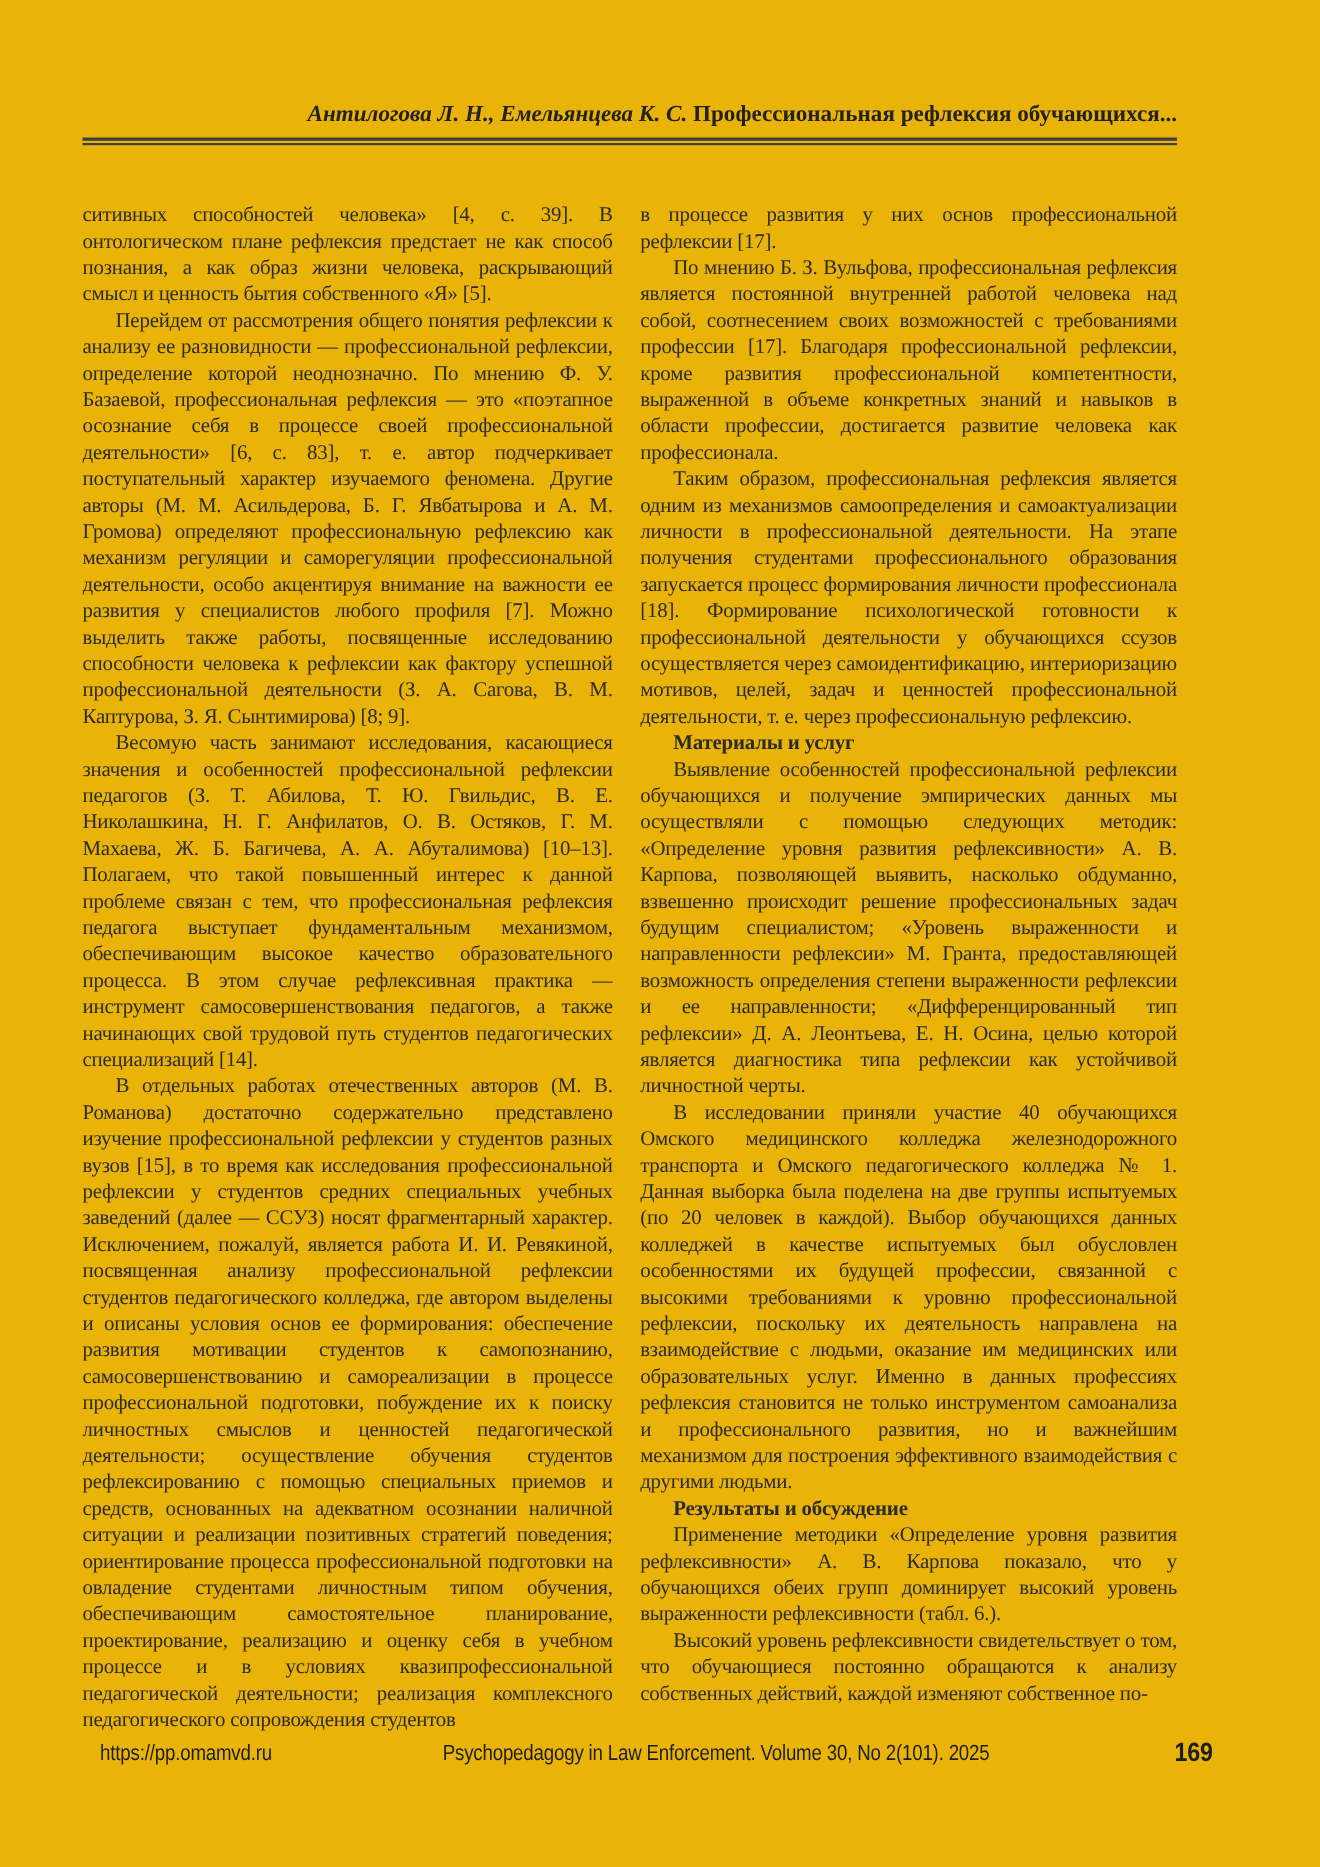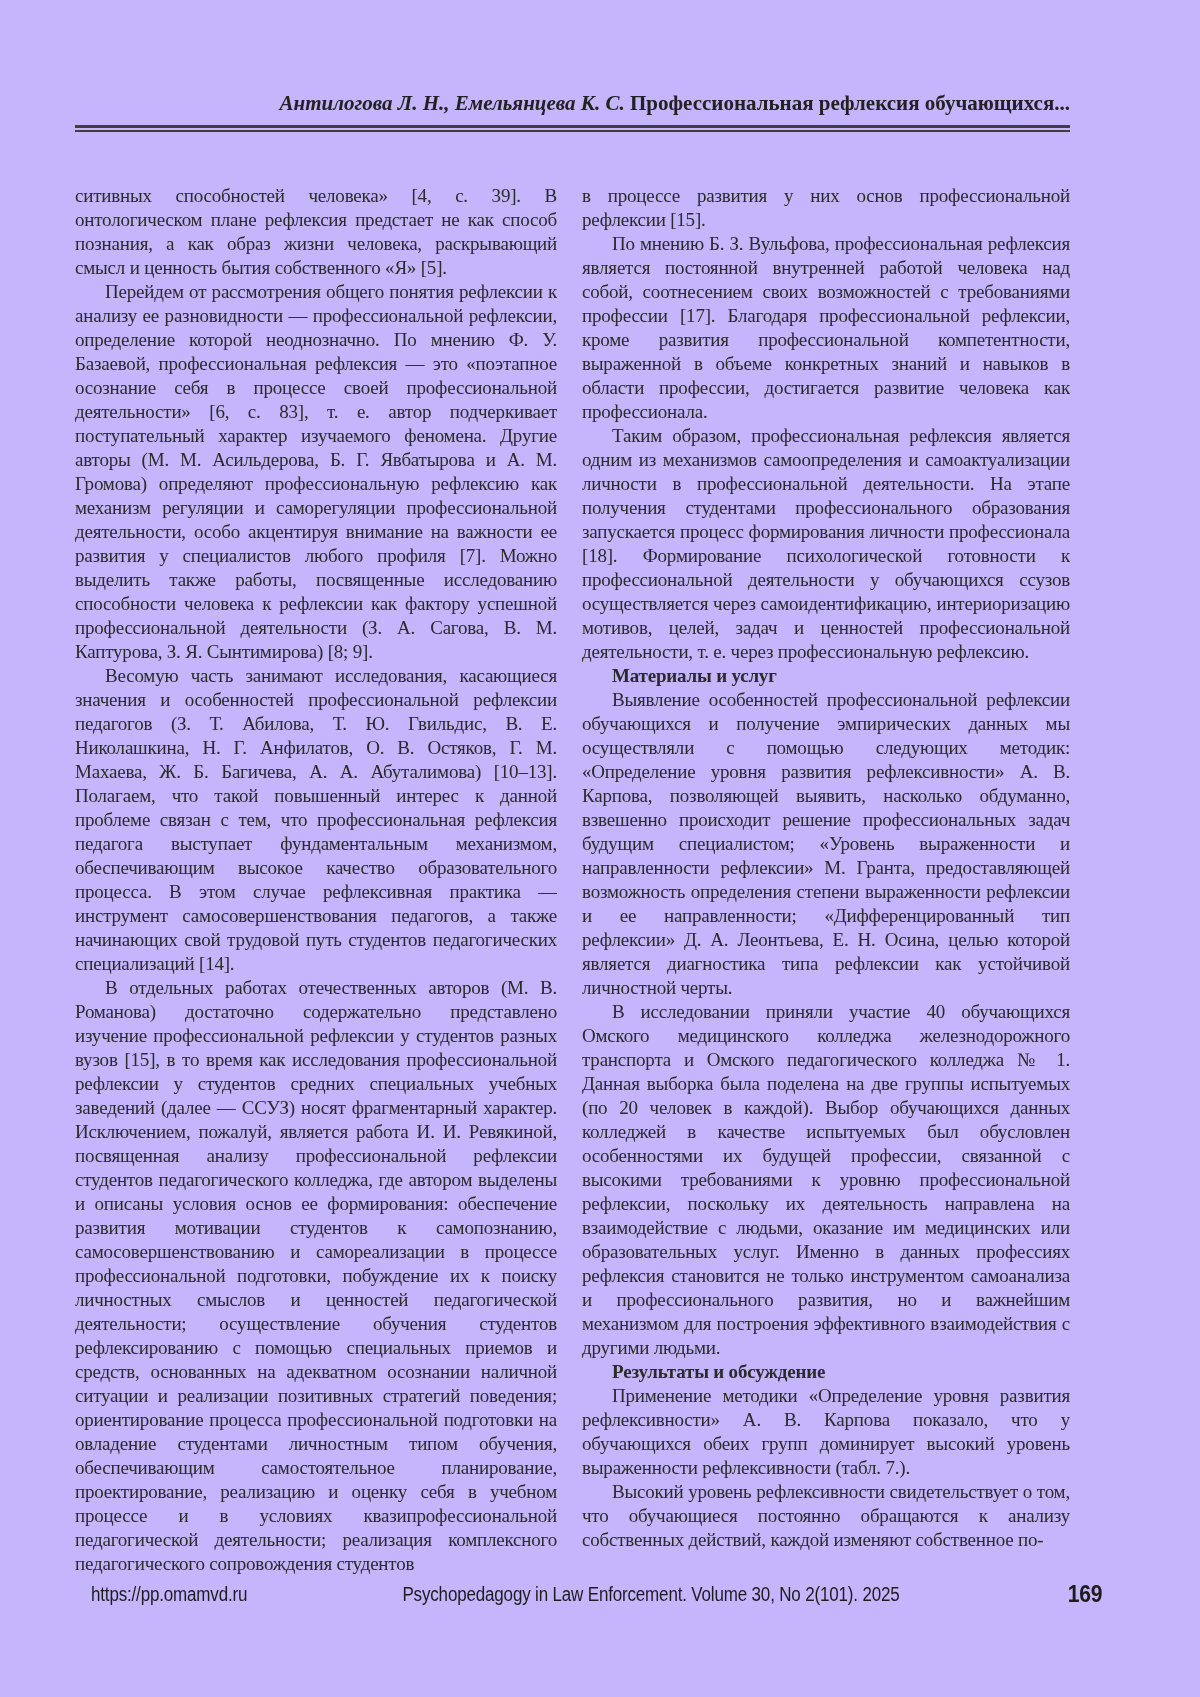--- a/index.html
+++ b/index.html
@@ -1,20 +1,20 @@
 <!DOCTYPE html>
 <html lang="ru"><head>
 <meta charset="utf-8">
 <style>
   html, body { margin: 0; padding: 0; background: #ffffff; }
   .page {
     position: relative;
     width: 1200px;
     height: 1697px;
-    background: #c4b5fd;
+    background: #eab308;
     font-family: "Liberation Serif", serif;
     color: #2b2b2b;
     overflow: hidden;
   }
   .running-head {
     position: absolute;
     top: 91px;
     right: 130px;
     font-size: 21px;
     font-weight: bold;
@@ -98,28 +98,28 @@
   <div class="head-rule"></div>
 
   <div class="col col-left">
     <p class="no-indent">ситивных способностей человека» [4, с. 39]. В онтологическом плане рефлексия предстает не как способ познания, а как образ жизни человека, раскрывающий смысл и ценность бытия собственного «Я» [5].</p>
     <p>Перейдем от рассмотрения общего понятия рефлексии к анализу ее разновидности — профессиональной рефлексии, определение которой неоднозначно. По мнению Ф. У. Базаевой, профессиональная рефлексия — это «поэтапное осознание себя в процессе своей профессиональной деятельности» [6, с. 83], т. е. автор подчеркивает поступательный характер изучаемого феномена. Другие авторы (М. М. Асильдерова, Б. Г. Явбатырова и А. М. Громова) определяют профессиональную рефлексию как механизм регуляции и саморегуляции профессиональной деятельности, особо акцентируя внимание на важности ее развития у специалистов любого профиля [7]. Можно выделить также работы, посвященные исследованию способности человека к рефлексии как фактору успешной профессиональной деятельности (З. А. Сагова, В. М. Каптурова, З. Я. Сынтимирова) [8; 9].</p>
     <p>Весомую часть занимают исследования, касающиеся значения и особенностей профессиональной рефлексии педагогов (З. Т. Абилова, Т. Ю. Гвильдис, В. Е. Николашкина, Н. Г. Анфилатов, О. В. Остяков, Г. М. Махаева, Ж. Б. Багичева, А. А. Абуталимова) [10–13]. Полагаем, что такой повышенный интерес к данной проблеме связан с тем, что профессиональная рефлексия педагога выступает фундаментальным механизмом, обеспечивающим высокое качество образовательного процесса. В этом случае рефлексивная практика — инструмент самосовершенствования педагогов, а также начинающих свой трудовой путь студентов педагогических специализаций [14].</p>
     <p>В отдельных работах отечественных авторов (М. В. Романова) достаточно содержательно представлено изучение профессиональной рефлексии у студентов разных вузов [15], в то время как исследования профессиональной рефлексии у студентов средних специальных учебных заведений (далее — ССУЗ) носят фрагментарный характер. Исключением, пожалуй, является работа И. И. Ревякиной, посвященная анализу профессиональной рефлексии студентов педагогического колледжа, где автором выделены и описаны условия основ ее формирования: обеспечение развития мотивации студентов к самопознанию, самосовершенствованию и самореализации в процессе профессиональной подготовки, побуждение их к поиску личностных смыслов и ценностей педагогической деятельности; осуществление обучения студентов рефлексированию с помощью специальных приемов и средств, основанных на адекватном осознании наличной ситуации и реализации позитивных стратегий поведения; ориентирование процесса профессиональной подготовки на овладение студентами личностным типом обучения, обеспечивающим самостоятельное планирование, проектирование, реализацию и оценку себя в учебном процессе и в условиях квазипрофессиональной педагогической деятельности; реализация комплексного педагогического сопровождения студентов</p>
   </div>
 
   <div class="col col-right">
-    <p class="no-indent">в процессе развития у них основ профессиональной рефлексии [15].</p>
+    <p class="no-indent">в процессе развития у них основ профессиональной рефлексии [17].</p>
     <p>По мнению Б. З. Вульфова, профессиональная рефлексия является постоянной внутренней работой человека над собой, соотнесением своих возможностей с требованиями профессии [17]. Благодаря профессиональной рефлексии, кроме развития профессиональной компетентности, выраженной в объеме конкретных знаний и навыков в области профессии, достигается развитие человека как профессионала.</p>
     <p>Таким образом, профессиональная рефлексия является одним из механизмов самоопределения и самоактуализации личности в профессиональной деятельности. На этапе получения студентами профессионального образования запускается процесс формирования личности профессионала [18]. Формирование психологической готовности к профессиональной деятельности у обучающихся ссузов осуществляется через самоидентификацию, интериоризацию мотивов, целей, задач и ценностей профессиональной деятельности, т. е. через профессиональную рефлексию.</p>
     <p class="heading">Материалы и услуг</p>
     <p>Выявление особенностей профессиональной рефлексии обучающихся и получение эмпирических данных мы осуществляли с помощью следующих методик: «Определение уровня развития рефлексивности» А. В. Карпова, позволяющей выявить, насколько обдуманно, взвешенно происходит решение профессиональных задач будущим специалистом; «Уровень выраженности и направленности рефлексии» М. Гранта, предоставляющей возможность определения степени выраженности рефлексии и ее направленности; «Дифференцированный тип рефлексии» Д. А. Леонтьева, Е. Н. Осина, целью которой является диагностика типа рефлексии как устойчивой личностной черты.</p>
     <p>В исследовании приняли участие 40 обучающихся Омского медицинского колледжа железнодорожного транспорта и Омского педагогического колледжа № 1. Данная выборка была поделена на две группы испытуемых (по 20 человек в каждой). Выбор обучающихся данных колледжей в качестве испытуемых был обусловлен особенностями их будущей профессии, связанной с высокими требованиями к уровню профессиональной рефлексии, поскольку их деятельность направлена на взаимодействие с людьми, оказание им медицинских или образовательных услуг. Именно в данных профессиях рефлексия становится не только инструментом самоанализа и профессионального развития, но и важнейшим механизмом для построения эффективного взаимодействия с другими людьми.</p>
     <p class="heading">Результаты и обсуждение</p>
-    <p>Применение методики «Определение уровня развития рефлексивности» А. В. Карпова показало, что у обучающихся обеих групп доминирует высокий уровень выраженности рефлексивности (табл. 7.).</p>
+    <p>Применение методики «Определение уровня развития рефлексивности» А. В. Карпова показало, что у обучающихся обеих групп доминирует высокий уровень выраженности рефлексивности (табл. 6.).</p>
     <p>Высокий уровень рефлексивности свидетельствует о том, что обучающиеся постоянно обращаются к анализу собственных действий, каждой изменяют собственное по-</p>
   </div>
 
   <div class="footer">
     <span class="url">https://pp.omamvd.ru</span>
     <span class="journal">Psychopedagogy in Law Enforcement. Volume 30, No 2(101). 2025</span>
     <span class="pageno">169</span>
   </div>
 
 </div>

